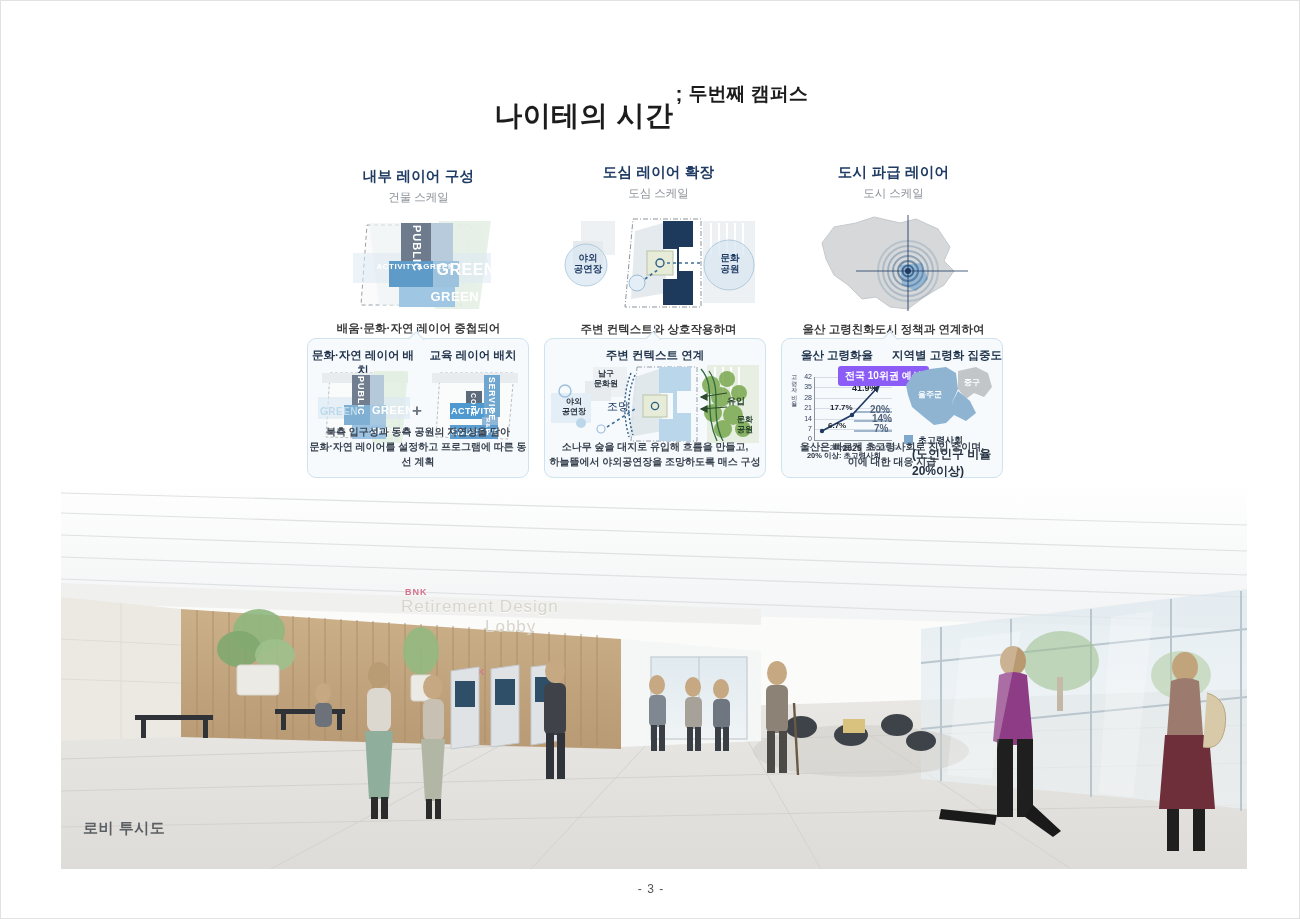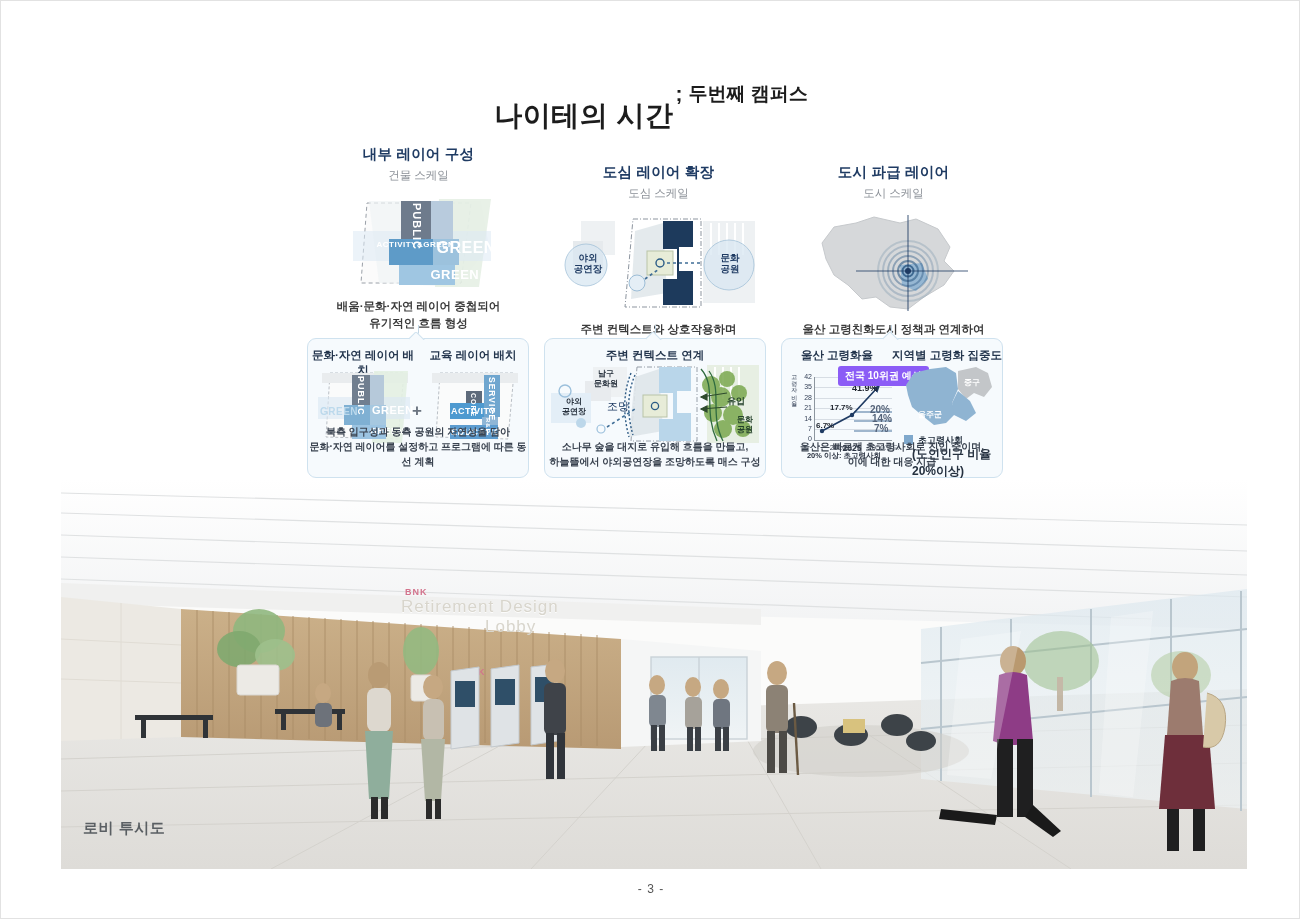--- a/index.html
+++ b/index.html
@@ -125,21 +125,21 @@
 </style>
 </head>
 <body>
 
 <div class="page">
 
   <div class="title-wrap">
     <span class="title-main">나이테의 시간</span><span class="title-semi">;</span><span class="title-sub">두번째 캠퍼스</span>
   </div>
 
-  <div class="col" style="left:305px; top:144px; width:225px;">
+  <div class="col" style="left:305px; top:166px; width:225px;">
     <div class="col-h1">내부 레이어 구성</div>
     <div class="col-h2">건물 스케일</div>
 
     <div class="dg" style="width:160px; height:95px;">
 
       <svg width="160" height="95" style="position:absolute;left:0;top:0">
         <polygon points="28,8 132,8 122,88 22,88" fill="#fbfbfb" stroke="#9aa0a8" stroke-width="1" stroke-dasharray="4 3"></polygon>
         <polygon points="30,6 142,6 150,52 118,92 40,88" fill="#f0f3f5" opacity="0.7" stroke="none"></polygon>
 
         <polygon points="100,4 152,4 140,92 96,92" fill="#e4efe3" opacity="0.85"></polygon>
@@ -403,40 +403,40 @@
         <defs>
           <marker id="arrowhead" markerWidth="5" markerHeight="5" refX="3" refY="2.2" orient="auto">
             <polygon points="0 0, 5 2.2, 0 4.4" fill="#1f3b63"></polygon>
           </marker>
         </defs>
         <polyline points="32,66 62,50 88,22" fill="none" stroke="#1f3b63" stroke-width="1.6" marker-end="url(#arrowhead)"></polyline>
         <circle cx="32" cy="66" r="2.2" fill="#1f3b63"></circle>
         <circle cx="62" cy="50" r="2.2" fill="#1f3b63"></circle>
       </svg>
 
-      <span class="pt-lbl" style="left:26px; top:56px; font-size:8px;">6.7%</span>
+      <span class="pt-lbl" style="left:26px; top:56px; font-size:8px;padding-left:12px;">6.7%</span>
       <span class="pt-lbl" style="left:40px; top:38px; font-size:8px;">17.7%</span>
       <span class="pt-lbl" style="left:62px; top:18px; font-size:9px;">41.9%</span>
 
       <div class="badge" style="left:48px; top:1px;">전국 10위권 예상</div>
 
       <span class="xtick" style="left:36px; top:78px; width:24px;">2010</span>
       <span class="xtick" style="left:48px; top:78px; width:28px; font-weight:bold; font-size:8.5px;">2025</span>
       <span class="xtick" style="left:74px; top:78px; width:24px;">2050</span>
       <span class="xtick" style="left:92px; top:78px; width:20px; font-size:6px; color:#5b6572;">(연도)</span>
       <span style="position:absolute; left:6px; top:86px; width:96px; text-align:center; font-size:7.5px; font-weight:bold; color:#2b3342;">20% 이상: 초고령사회</span>
     </div>
 
     <div style="position:absolute; left:118px; top:24px; width:98px; height:66px;">
       <svg width="98" height="66" viewBox="0 0 98 66" style="position:absolute;left:0;top:0">
         <path d="M6,22 L14,10 L30,6 L46,4 L56,10 L58,26 L52,40 L56,50 L46,60 L34,62 L24,54 L12,44 L8,32 Z" fill="#8fb4d2"></path>
         <path d="M58,8 L76,4 L88,10 L92,24 L84,34 L74,30 L66,36 L58,26 Z" fill="#c3c6c9"></path>
         <path d="M58,28 L70,38 L76,50 L66,58 L54,52 L52,40 Z" fill="#8fb4d2"></path>
       </svg>
-      <span style="position:absolute; left:18px; top:26px; font-size:8px; font-weight:bold; color:#ffffff;margin-top:20px;">울주군</span>
+      <span style="position:absolute; left:18px; top:26px; font-size:8px; font-weight:bold; color:#ffffff;">울주군</span>
       <span style="position:absolute; left:64px; top:14px; font-size:8px; font-weight:bold; color:#ffffff;">중구</span>
     </div>
 
     <div class="legend-sq" style="left:122px; top:96px;"></div>
     <span class="legend-t1" style="left:136px; top:95px;">초고령사회</span>
     <span class="legend-t2" style="left:130px; top:107px;">(노인인구 비율20%이상)</span>
 
     <div class="panel-caption">
       <div>울산은 빠르게 초고령사회로 진입 중이며,</div>
       <div>이에 대한 대응 시급</div>

